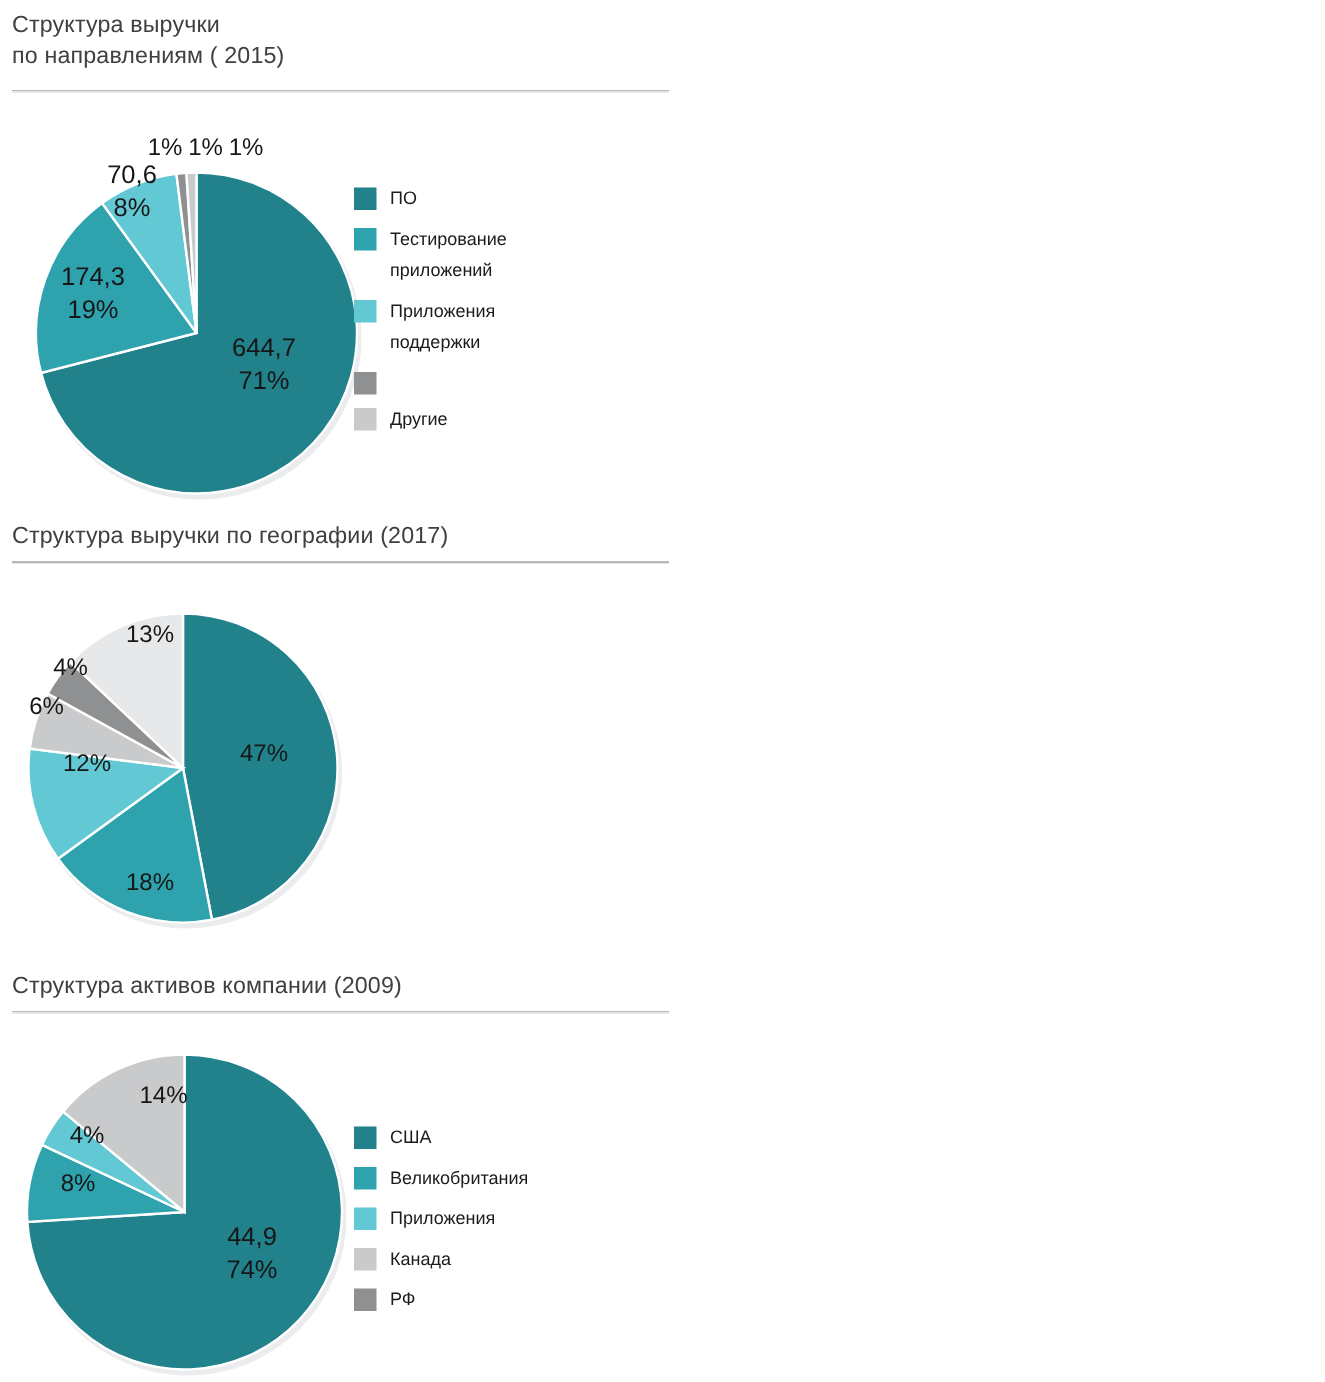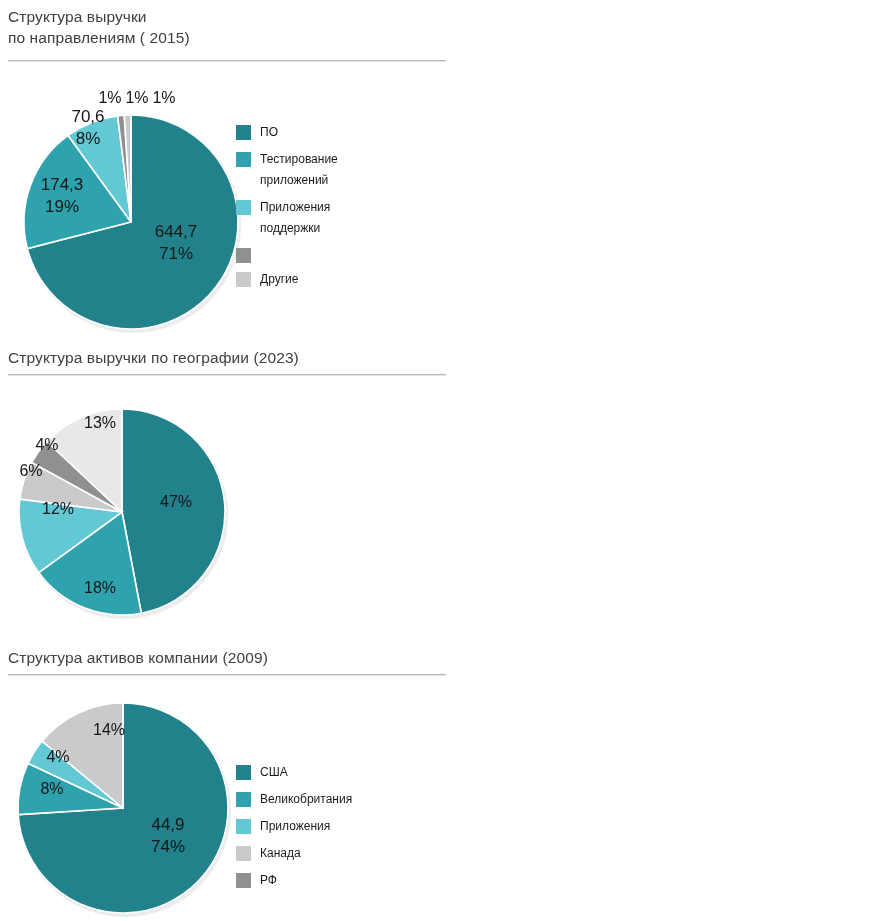--- a/index.html
+++ b/index.html
@@ -93,21 +93,21 @@
     margin-right: 9px;
   }
   .legend-label {
     font-size: 12px;
     line-height: 21px;
     color: #1b1b1b;
     white-space: pre-line;
   }
 
   #legend-revenue-lines { left: 236px; top: 122px; }
-  #legend-revenue-geo   { left: 236px; top: 423px; }
+  #legend-revenue-geo   { left: 236px; top: 409px; }
 </style>
 </head>
 <body>
 
 <div class="page">
 
   <section class="section" id="section-revenue-lines">
     <div class="section-title title-two-line">Структура выручки
 по направлениям ( 2015)</div>
     <div class="section-rule" id="rule-revenue-lines"></div>
@@ -150,21 +150,21 @@
           <span class="legend-swatch" style="background: rgb(143, 144, 146);"></span>
         </div>
         <div class="legend-row">
           <span class="legend-swatch" style="background: rgb(201, 202, 204);"></span>
           <span class="legend-label">Другие</span>
         </div>
       </div>
   </section>
 
   <section class="section" id="section-revenue-geo">
-    <div class="section-title">Структура выручки по географии (2023)</div>
+    <div class="section-title">Структура выручки по географии (2017)</div>
     <div class="section-rule" id="rule-revenue-geo"></div>
 
     <div class="chart-area" id="chart-revenue-geo">
         <svg class="pie-svg" width="460" height="300" viewBox="0 0 460 300">
           <circle cx="124" cy="176" r="104" fill="#d8dde0" opacity="0.55"></circle>
           <path d="M 122 173 L 122 70 A 103 103 0 0 1 141.30027540232967 274.1755868250549 Z" fill="#21828c" stroke="#ffffff" stroke-width="1.6"></path>
           <path d="M 122 173 L 141.30027540232967 274.1755868250549 A 103 103 0 0 1 38.67124957938043 233.54188098612474 Z" fill="#2ea3ae" stroke="#ffffff" stroke-width="1.6"></path>
           <path d="M 122 173 L 38.67124957938043 233.54188098612474 A 103 103 0 0 1 19.812185764608785 160.0906769428767 Z" fill="#62c8d3" stroke="#ffffff" stroke-width="1.6"></path>
           <path d="M 122 173 L 19.812185764608785 160.0906769428767 A 103 103 0 0 1 31.74041195548206 123.37937156752332 Z" fill="#c9cacc" stroke="#ffffff" stroke-width="1.6"></path>
           <path d="M 122 173 L 31.74041195548206 123.37937156752332 A 103 103 0 0 1 46.91623137559459 102.49164808934509 Z" fill="#8f9092" stroke="#ffffff" stroke-width="1.6"></path>

